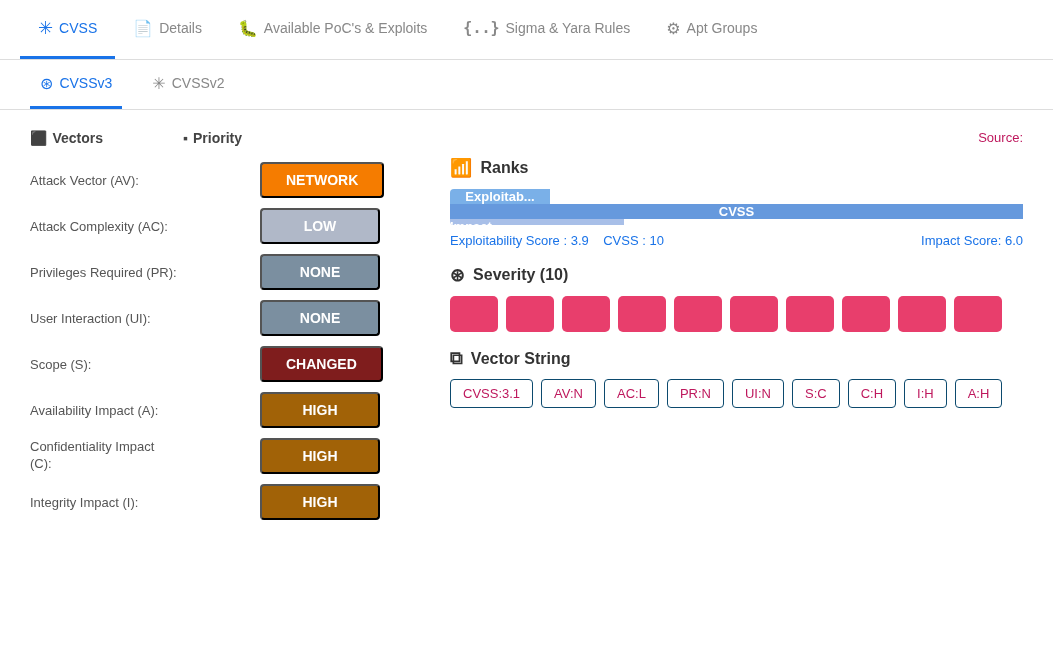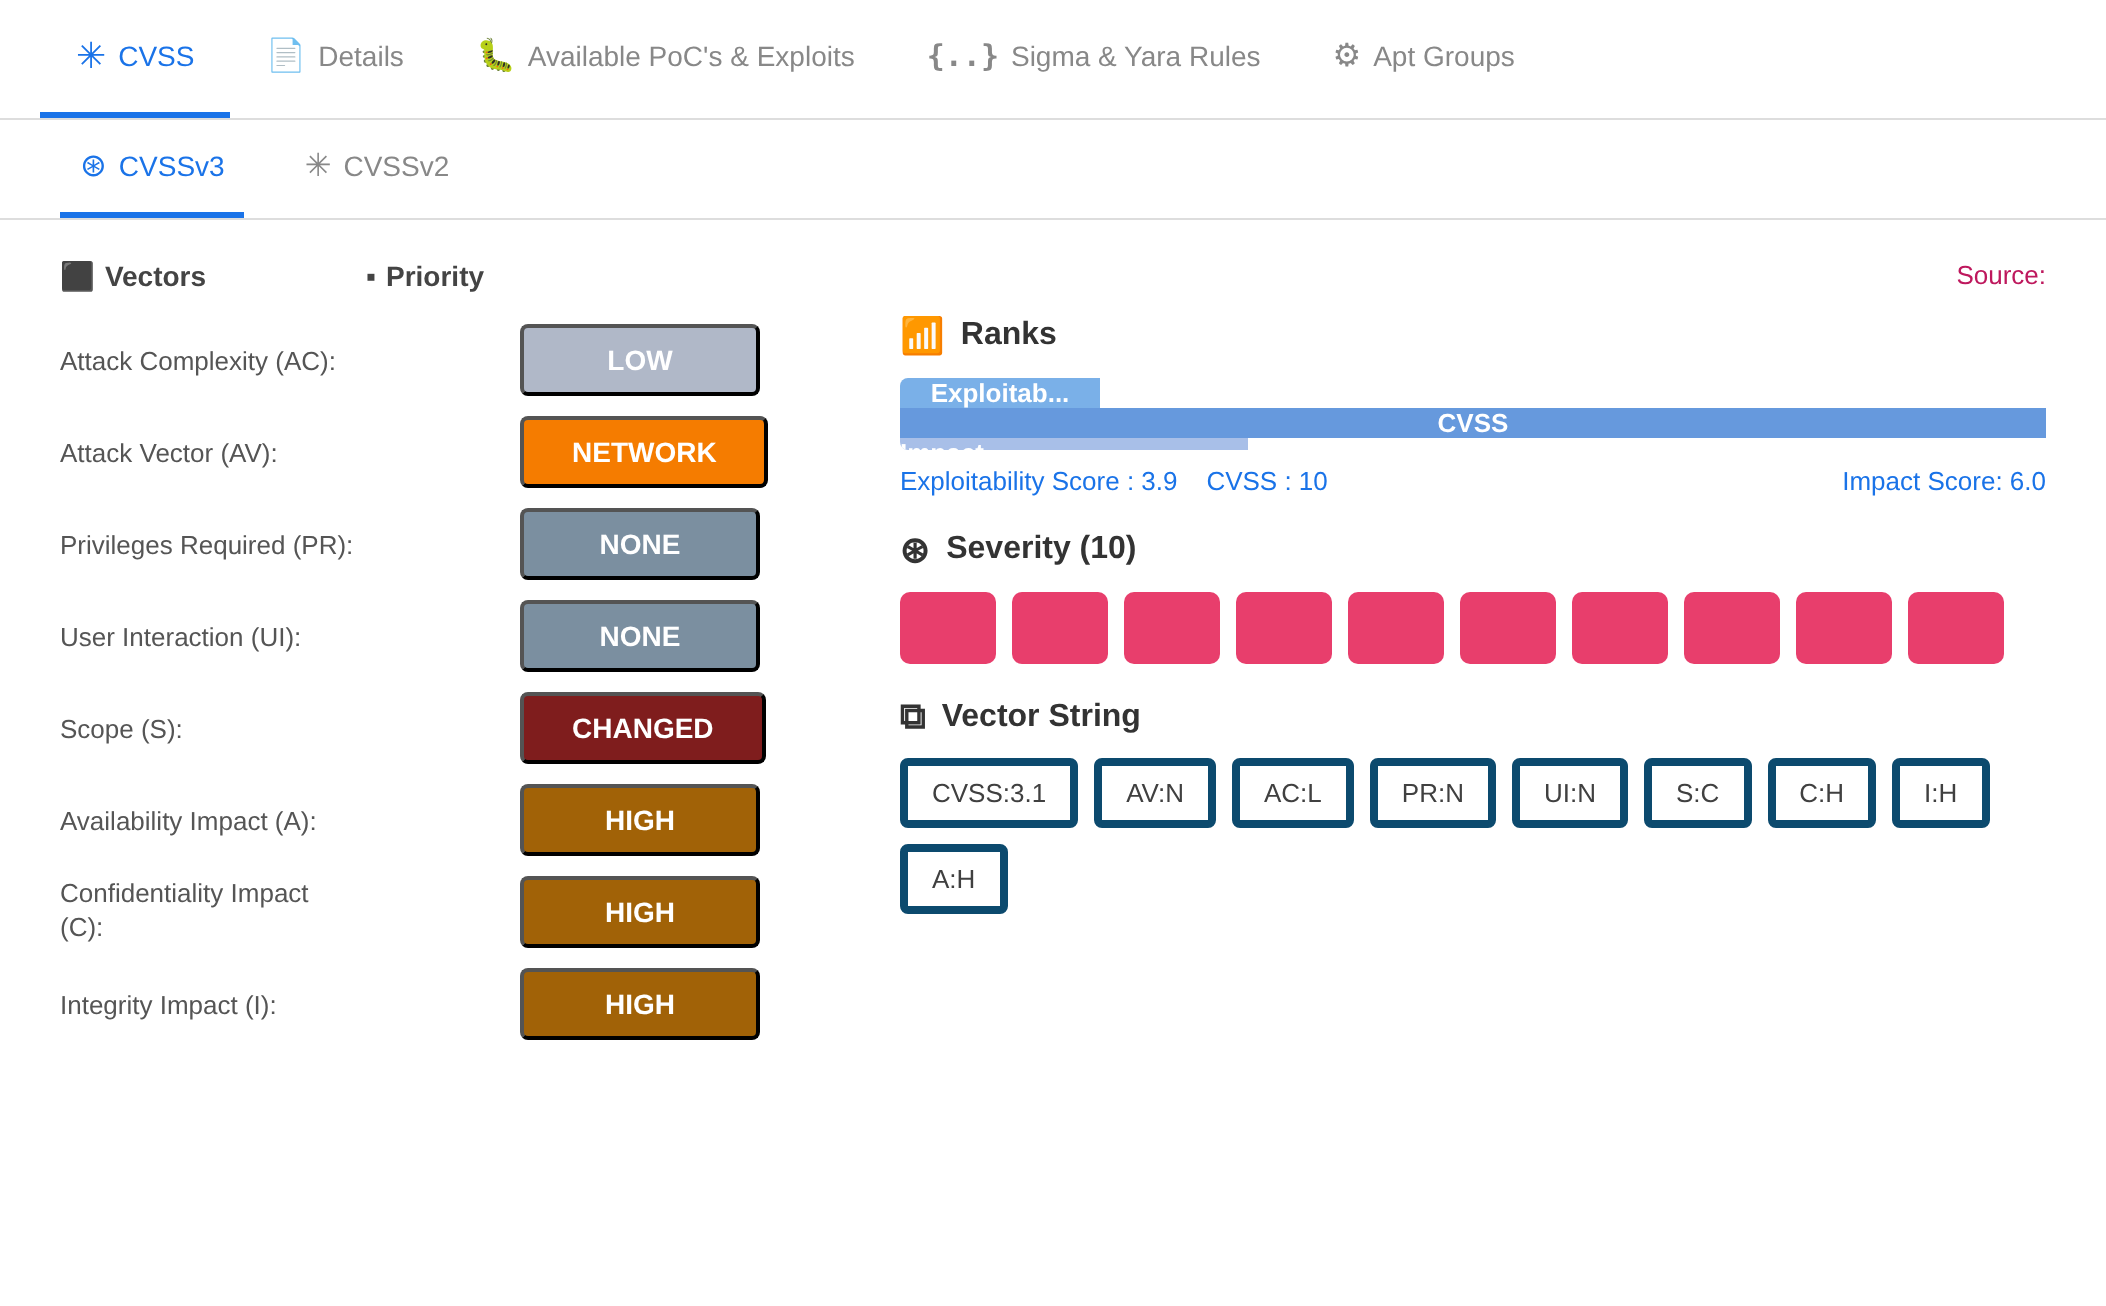--- a/index.html
+++ b/index.html
@@ -49,21 +49,21 @@
     .score-right { color: #1a73e8; }
 
     .severity-section { margin-bottom: 16px; }
     .severity-title { display: flex; align-items: center; gap: 8px; font-weight: bold; font-size: 16px; color: #333; margin-bottom: 10px; }
     .severity-dots { display: flex; gap: 8px; }
     .severity-dot { width: 48px; height: 36px; border-radius: 5px; background: #e83e6c; }
 
     .vector-string-section { }
     .vector-string-title { display: flex; align-items: center; gap: 8px; font-weight: bold; font-size: 16px; color: #333; margin-bottom: 10px; }
     .vector-tags { display: flex; flex-wrap: wrap; gap: 8px; }
-    .vector-tag { border: 4px solid #0c4a6e; border-radius: 4px; padding: 6px 12px; font-size: 13px; color: #404040; }
+    .vector-tag { border: 1px solid #0c4a6e; border-radius: 4px; padding: 6px 12px; font-size: 13px; color: #be185d; }
 
     
     .icon-asterisk::before { content: '✳'; color: #1a73e8; font-size: 18px; }
   </style>
 </head>
 <body>
 
 <nav class="top-nav">
   <div class="nav-item active">
     <span class="icon-asterisk"></span>
@@ -106,27 +106,27 @@
         <span style="font-size:14px;">⬛</span>
         <span>Vectors</span>
       </div>
       <div class="priority-title">
         <span style="font-size:14px;">▪</span>
         <span>Priority</span>
       </div>
     </div>
 
     <div class="vector-row">
+      <span class="vector-label">Attack Vector (AV):</span>
+      <button class="vector-badge badge-orange">NETWORK</button>
+    </div>
+
+    <div class="vector-row">
       <span class="vector-label">Attack Complexity (AC):</span>
       <button class="vector-badge badge-gray-light">LOW</button>
-    </div>
-
-    <div class="vector-row">
-      <span class="vector-label">Attack Vector (AV):</span>
-      <button class="vector-badge badge-orange">NETWORK</button>
     </div>
 
     <div class="vector-row">
       <span class="vector-label">Privileges Required (PR):</span>
       <button class="vector-badge badge-gray-dark">NONE</button>
     </div>
 
     <div class="vector-row">
       <span class="vector-label">User Interaction (UI):</span>
       <button class="vector-badge badge-gray-dark">NONE</button>

